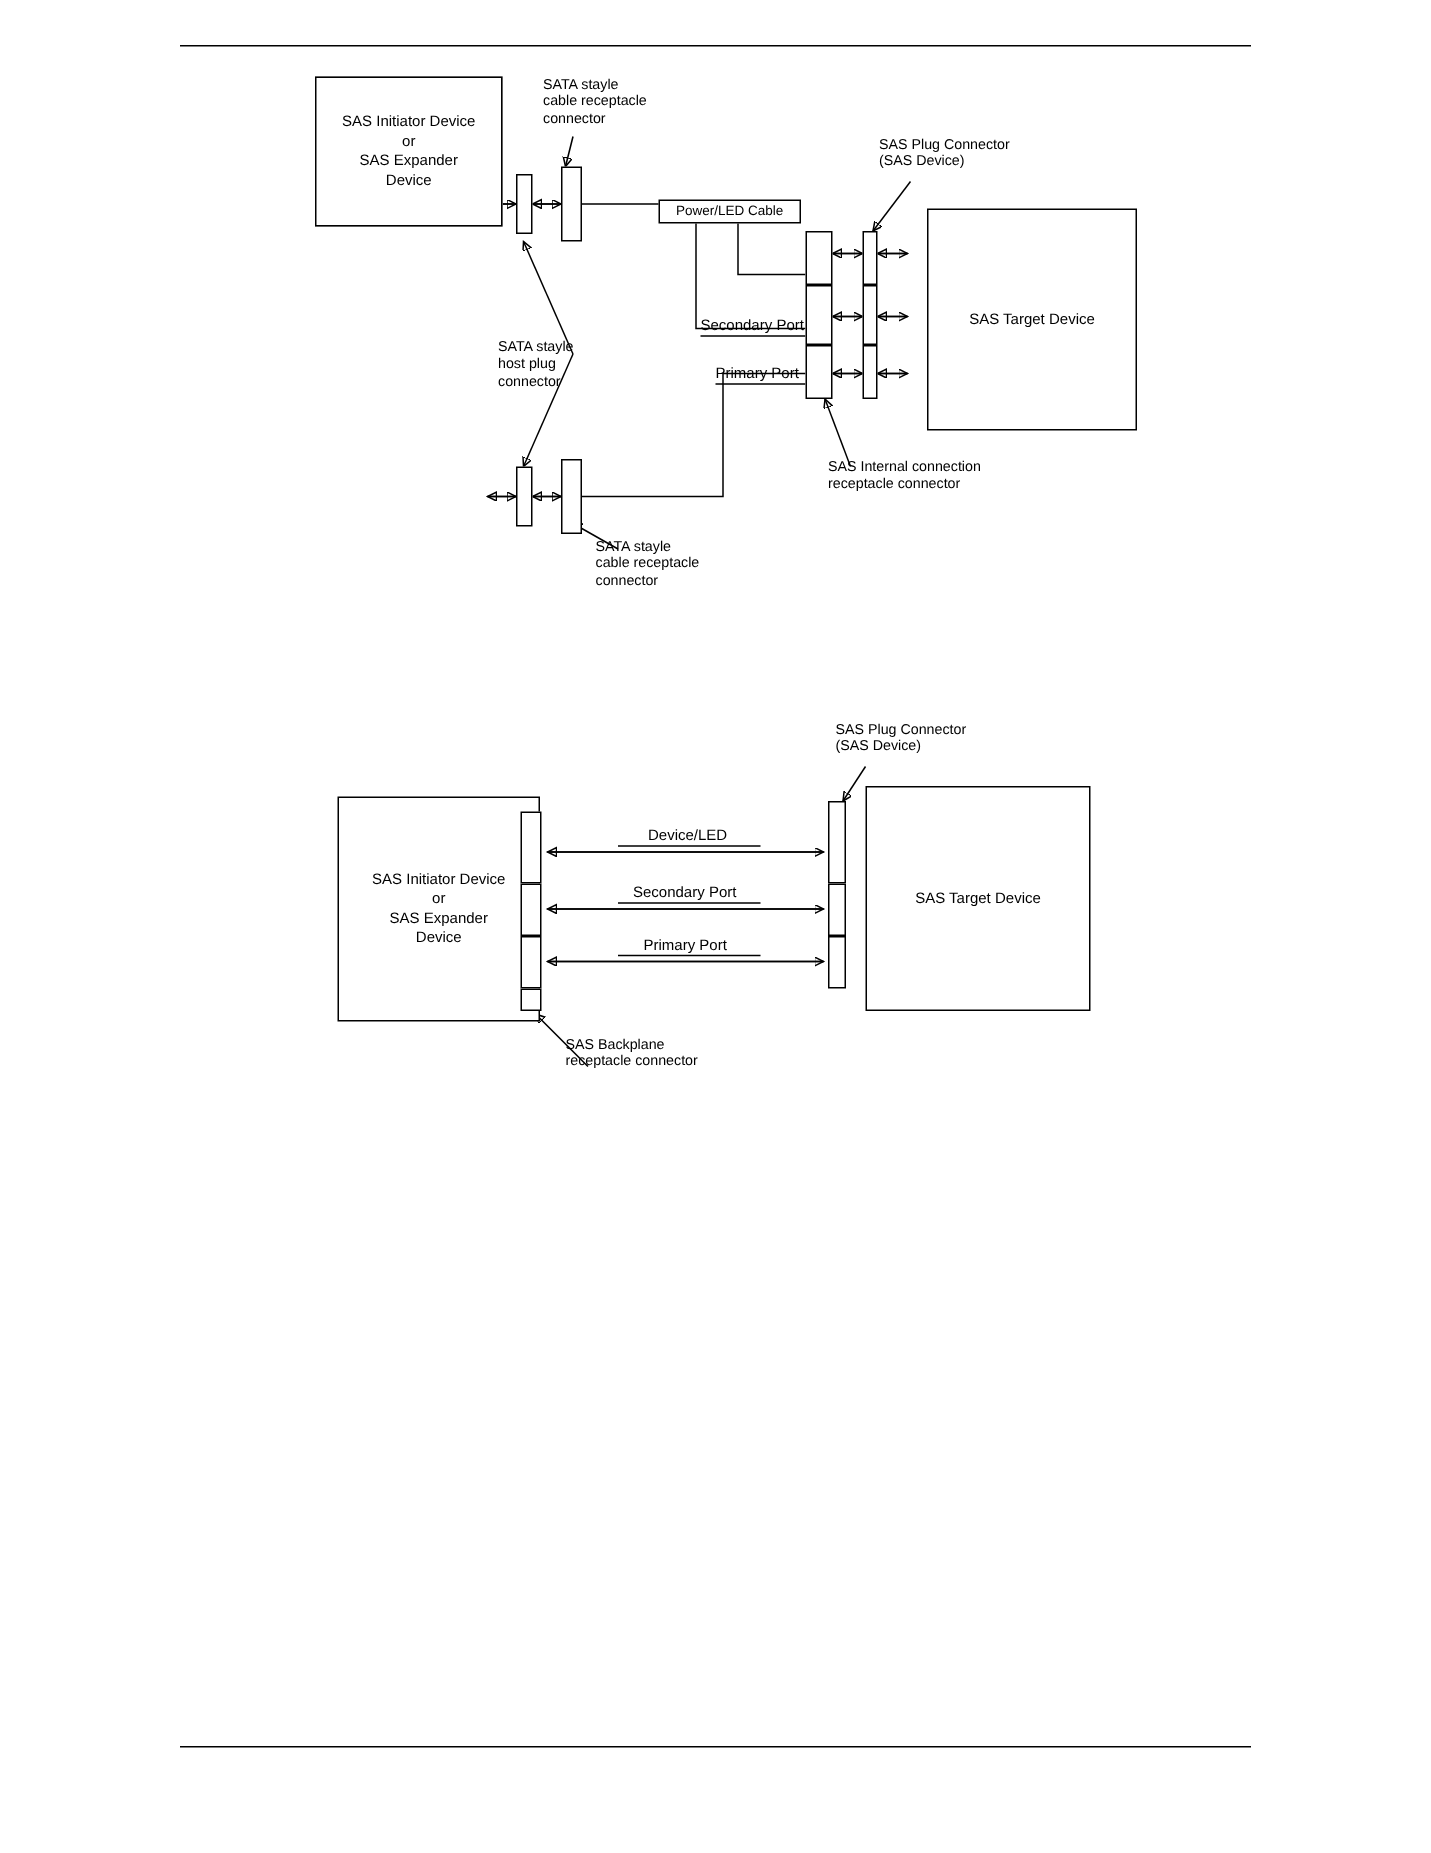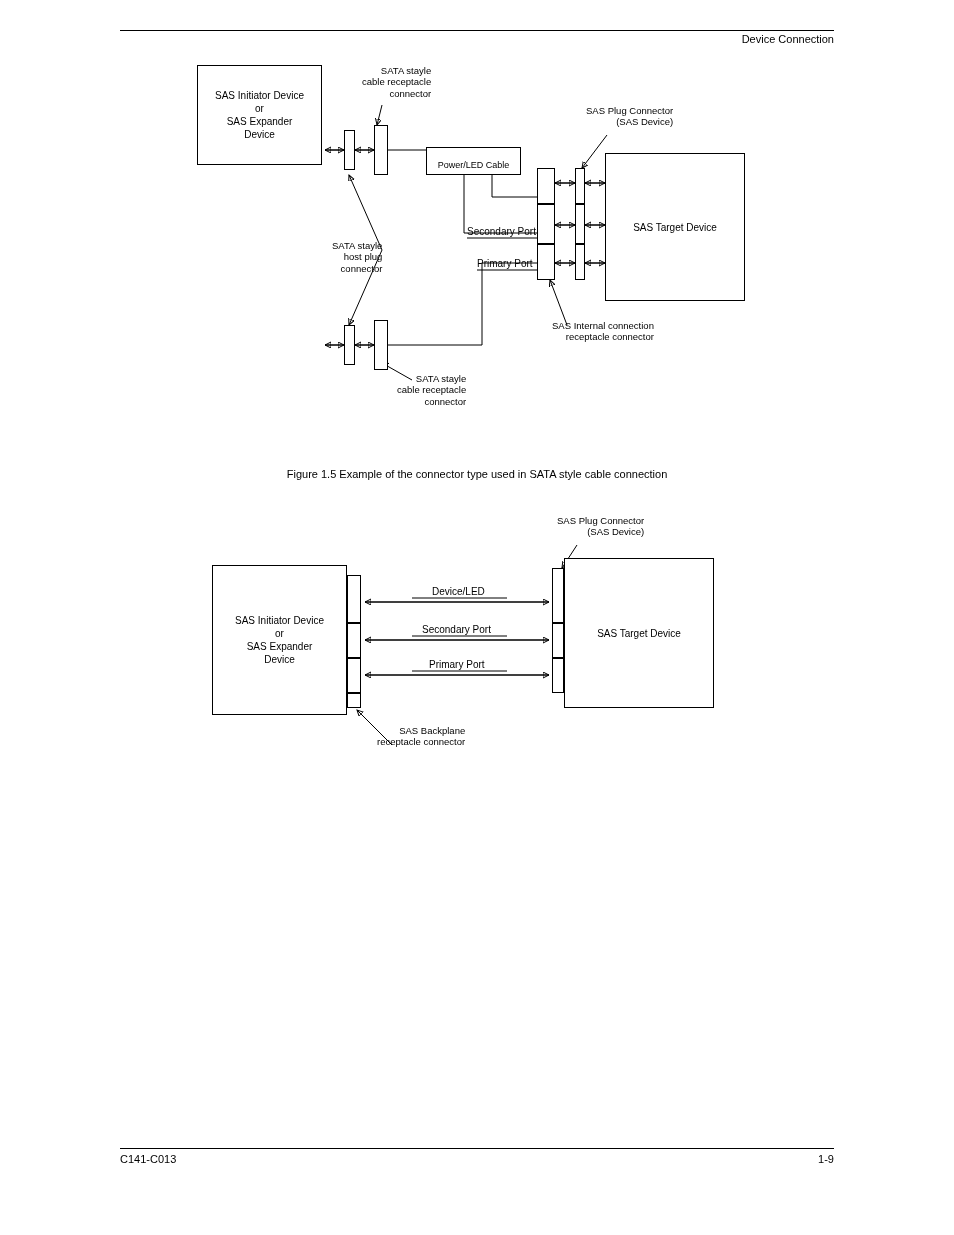--- a/index.html
+++ b/index.html
@@ -34,56 +34,55 @@
     position: absolute;
     border: 1px solid #000;
     background: #fff;
     display: flex;
     align-items: center;
     justify-content: center;
     text-align: center;
     font-size: 10px;
     line-height: 1.3;
     padding: 2px;
+    margin-left: 13px;
   }
   .small-box {
     position: absolute;
     border: 1px solid #000;
     background: #fff;
   }
   .seg {
     position: absolute;
     border: 1px solid #000;
     background: #fff;
   }
   .lbl {
     position: absolute;
     font-size: 9.5px;
     line-height: 1.2;
     white-space: nowrap;
-    text-align: right;
   }
   .small-lbl { font-size: 10px; }
   svg.overlay { position:absolute; left:0; top:0; pointer-events:none; }
   svg line, svg path { stroke:#000; stroke-width:1; fill:none; }
 
   .footer {
     position: absolute;
     left: 120px;
     width: 714px;
     bottom: 70px;
     font-size: 11px;
   }
 </style>
 </head>
 <body>
 
 <div class="page">
   <div class="hr"></div>
-  <div class="header-text">Device Connection</div>
 
   <div class="fig" style="height:395px;">
     <svg class="overlay" width="560" height="395">
       <defs>
         <marker id="ah" markerWidth="8" markerHeight="8" refX="6" refY="3" orient="auto">
           <path d="M0,0 L6,3 L0,6 Z" fill="#000"></path>
         </marker>
       </defs>
 
       <line x1="128" y1="85" x2="147" y2="85" marker-end="url(#ah)"></line>
@@ -139,21 +138,21 @@
     <div class="box" style="left:0; top:230; width:125px; height:100px;">
       <span style="white-space:pre-line;">SAS Initiator Device<br>or<br>SAS Expander<br>Device</span>
     </div>
 
     <div class="small-box" style="left:147px; top:65px; width:11px; height:40px;"></div>
     <div class="small-box" style="left:177px; top:60px; width:14px; height:50px;"></div>
 
     <div class="small-box" style="left:147px; top:260px; width:11px; height:40px;"></div>
     <div class="small-box" style="left:177px; top:255px; width:14px; height:50px;"></div>
 
-    <div class="box" style="left:229px; top:82px; width:95px; height:28px; font-size:9px;align-items:flex-end;">
+    <div class="box" style="left:229px; top:82px; width:95px; height:16px; font-size:9px;">
       <span>Power/LED Cable</span>
     </div>
 
     <div class="seg" style="left:340px; top:103px; width:18px; height:36px;"></div>
     <div class="seg" style="left:340px; top:139px; width:18px; height:40px;"></div>
     <div class="seg" style="left:340px; top:179px; width:18px; height:36px;"></div>
 
     <div class="seg" style="left:378px; top:103px; width:10px; height:36px;"></div>
     <div class="seg" style="left:378px; top:139px; width:10px; height:40px;"></div>
     <div class="seg" style="left:378px; top:179px; width:10px; height:36px;"></div>
@@ -164,21 +163,20 @@
 
     <div class="lbl" style="left:165px; top:0px;">SATA stayle<br>cable receptacle<br>connector</div>
     <div class="lbl" style="left:389px; top:40px;">SAS Plug Connector<br>(SAS Device)</div>
     <div class="lbl" style="left:135px; top:175px;">SATA stayle<br>host plug<br>connector</div>
     <div class="lbl" style="left:200px; top:308px;">SATA stayle<br>cable receptacle<br>connector</div>
     <div class="lbl" style="left:355px; top:255px;">SAS Internal connection<br>receptacle connector</div>
     <div class="lbl small-lbl" style="left:270px; top:161px;">Secondary Port</div>
     <div class="lbl small-lbl" style="left:280px; top:193px;">Primary Port</div>
   </div>
 
-  <div class="caption">Figure 1.5   Example of the connector type used in SATA style cable connection</div>
 
   <div class="fig" style="height:295px; margin-top:30px;">
     <svg class="overlay" width="560" height="295">
 
       <path d="M380,35 L365,58" marker-end="url(#ah)"></path>
 
       <path d="M195,235 L160,200" marker-end="url(#ah)"></path>
 
       <line x1="168" y1="92" x2="352" y2="92" marker-end="url(#ah)"></line>
       <line x1="352" y1="92" x2="168" y2="92" marker-end="url(#ah)"></line>
@@ -214,17 +212,13 @@
     <div class="lbl small-lbl" style="left:235px; top:76px;">Device/LED</div>
     <div class="lbl small-lbl" style="left:225px; top:114px;">Secondary Port</div>
     <div class="lbl small-lbl" style="left:232px; top:149px;">Primary Port</div>
   </div>
 
 
 </div>
 
 <div class="footer">
   <div class="hr"></div>
-  <div style="display:flex; justify-content:space-between; margin-top:4px;">
-    <span>C141-C013</span>
-    <span>1-9</span>
-  </div>
 </div>
 
 </body></html>

